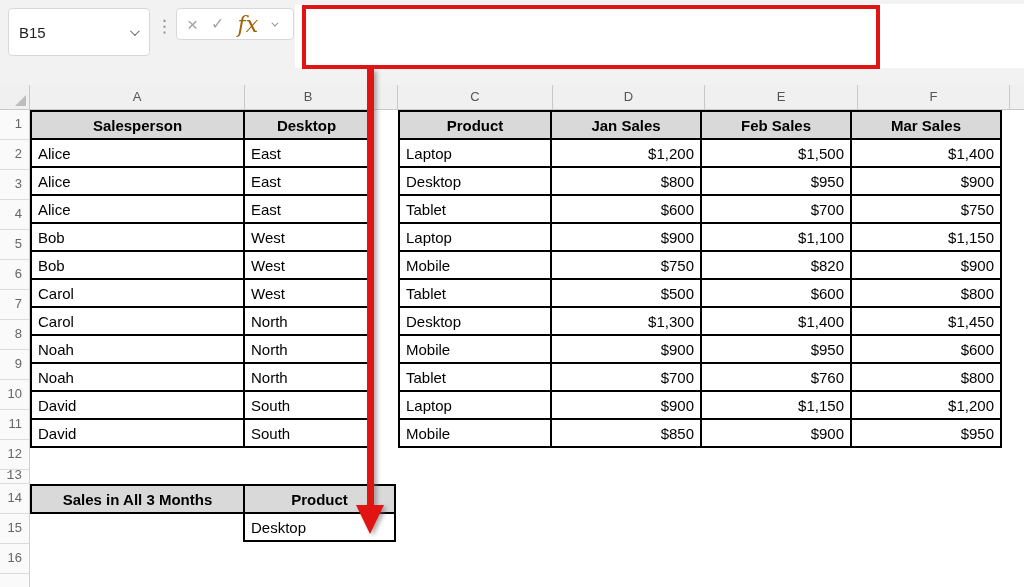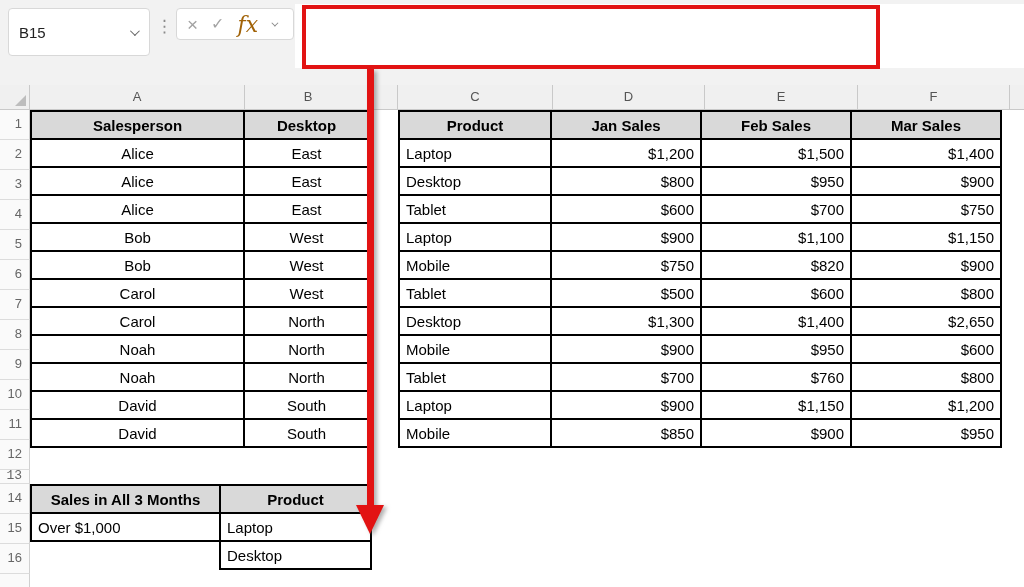--- a/index.html
+++ b/index.html
@@ -49,30 +49,30 @@
                    font-size:13px; color:#666; text-align:right; padding-right:7px;
                    line-height:28px; overflow:hidden; }
   .rowgutter .rn:nth-of-type(13) { height:14px; line-height:11px;font-family:Liberation Mono, monospace; }
   .rn-stub { width:30px; height:13px; border-right:1px solid #d0d0d0; background:#fafafa; }
   
   table { border-collapse:collapse; position:absolute; table-layout:fixed; }
   th, td { border:2px solid #000; height:28px; padding:0 6px; font-size:15px;
            overflow:hidden; white-space:nowrap; }
   th { background:#d9d9d9; font-weight:bold; text-align:center; }
   .tableA { left:30px; top:110px; }
-  .tableA td { text-align:center; }
+  .tableA td { text-align:left; }
   .tableA .c0 { width:213px; } .tableA .c1 { width:125px; }
   .tableB { left:398px; top:110px; }
   .tableB td { text-align:right; }
   .tableB .c2 { width:152px; } .tableB .c3 { width:150px; }
   .tableB .c4 { width:150px; } .tableB .c5 { width:150px; }
   .tableB td.c2 { text-align:left; }
   .tableC { left:30px; top:484px; }
   .tableC td { text-align:left; }
-  .tableC .c0 { width:189px; } .tableC .c1 { width:151px; }
+  .tableC .c0 { width:213px; } .tableC .c1 { width:151px; }
   .tableC tr:last-child td:first-child { border-bottom:none; border-left:none; background:#fff; }
   
   .arrow-wrap { position:absolute; left:0; top:0; z-index:6;
                 filter:drop-shadow(3px 2px 2px rgba(110,110,110,0.55)); pointer-events:none; }
   .arrow-shaft { position:absolute; left:367px; top:69px; width:7px; height:438px; background:#e21313; }
   .arrow-head  { position:absolute; left:356px; top:505px; width:0; height:0;
                  border-left:14px solid transparent; border-right:14px solid transparent;
                  border-top:29px solid #e21313; }
 </style>
 </head>
@@ -242,21 +242,21 @@
         <td class="c2">Tablet</td>
         <td class="c3">$500</td>
         <td class="c4">$600</td>
         <td class="c5">$800</td>
       </tr>
 
       <tr>
         <td class="c2">Desktop</td>
         <td class="c3">$1,300</td>
         <td class="c4">$1,400</td>
-        <td class="c5">$2,650</td>
+        <td class="c5">$1,450</td>
       </tr>
 
       <tr>
         <td class="c2">Mobile</td>
         <td class="c3">$900</td>
         <td class="c4">$950</td>
         <td class="c5">$600</td>
       </tr>
 
       <tr>
@@ -282,24 +282,20 @@
     </tbody>
 </table>
 
 <table class="tableC">
   <tbody>
     <tr>
       <th class="c0">Sales in All 3 Months</th>
       <th class="c1">Product</th>
     </tr>
 
-      <tr>
-        <td class="c0">Over $1,000</td>
-        <td class="c1">Laptop</td>
-      </tr>
 
       <tr>
         <td class="c0"></td>
         <td class="c1">Desktop</td>
       </tr>
     </tbody>
 </table>
 
 <div class="arrow-wrap">
   <div class="arrow-shaft"></div>

